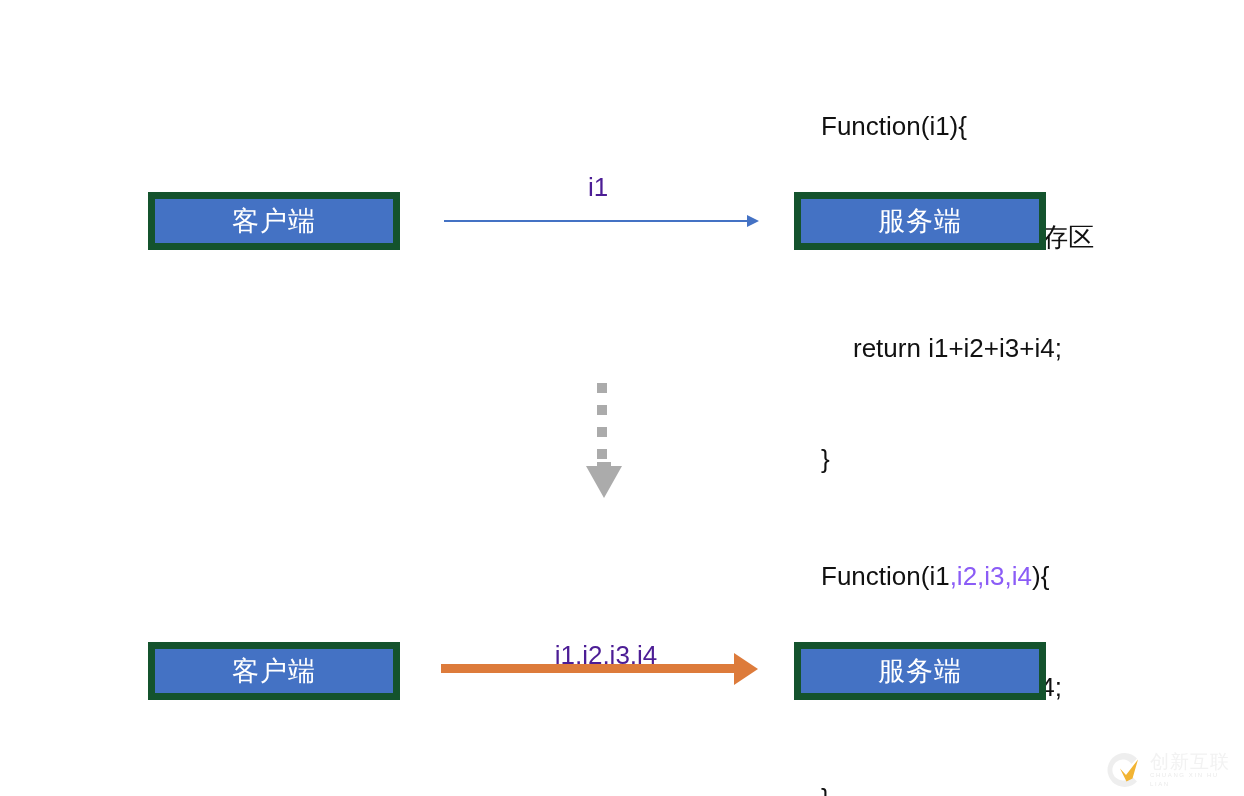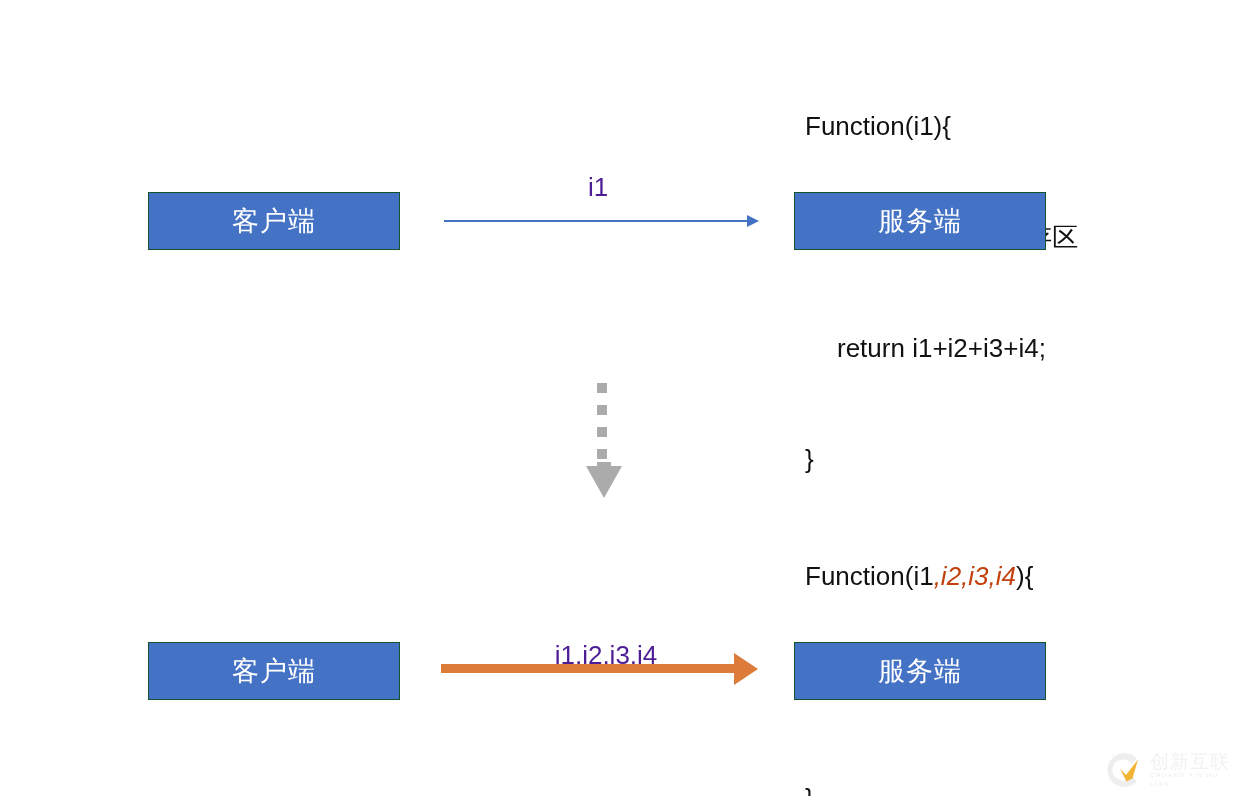--- a/index.html
+++ b/index.html
@@ -21,21 +21,21 @@
     left: 0; top: 0;
     width: 1244px;
     height: 796px;
   }
 
   
   .node-box {
     position: absolute;
     box-sizing: border-box;
     background: #4472C4;
-    border: 1px solid #14532d;
+    border: 7px solid #14532d;
     display: flex;
     align-items: center;
     justify-content: center;
     color: #ffffff;
     font-size: 27px;
     letter-spacing: 1px;
     font-family: "DejaVu Sans", "Liberation Sans", sans-serif;
   }
   #client-box-top   { left: 148px; top: 192px; width: 252px; height: 58px; }
   #server-box-top   { left: 794px; top: 192px; width: 252px; height: 58px; }
@@ -43,26 +43,27 @@
   #server-box-bottom{ left: 794px; top: 642px; width: 252px; height: 58px; }
 
   
   .code-block {
     position: absolute;
     font-size: 26px;
     line-height: 37px;
     color: #111111;
     white-space: pre;
     font-family: "Liberation Sans", "DejaVu Sans", sans-serif;
+    margin-left: 16px;
   }
   #code-block-top    { left: 805px; top: 34px; }
   #code-block-bottom { left: 805px; top: 484px; }
   .code-line { display: block; }
   .indent-1 { padding-left: 32px; }
-  .hl-orange { color: #c2410c; font-style: italic; }
+  .hl-orange { color: #8b5cf6; }
 
   
   .arrow-label {
     position: absolute;
     font-size: 26px;
     color: #4c1d95;
     text-align: center;
     white-space: nowrap;
   }
   #arrow-label-top    { left: 498px; top: 172px; width: 200px; }

